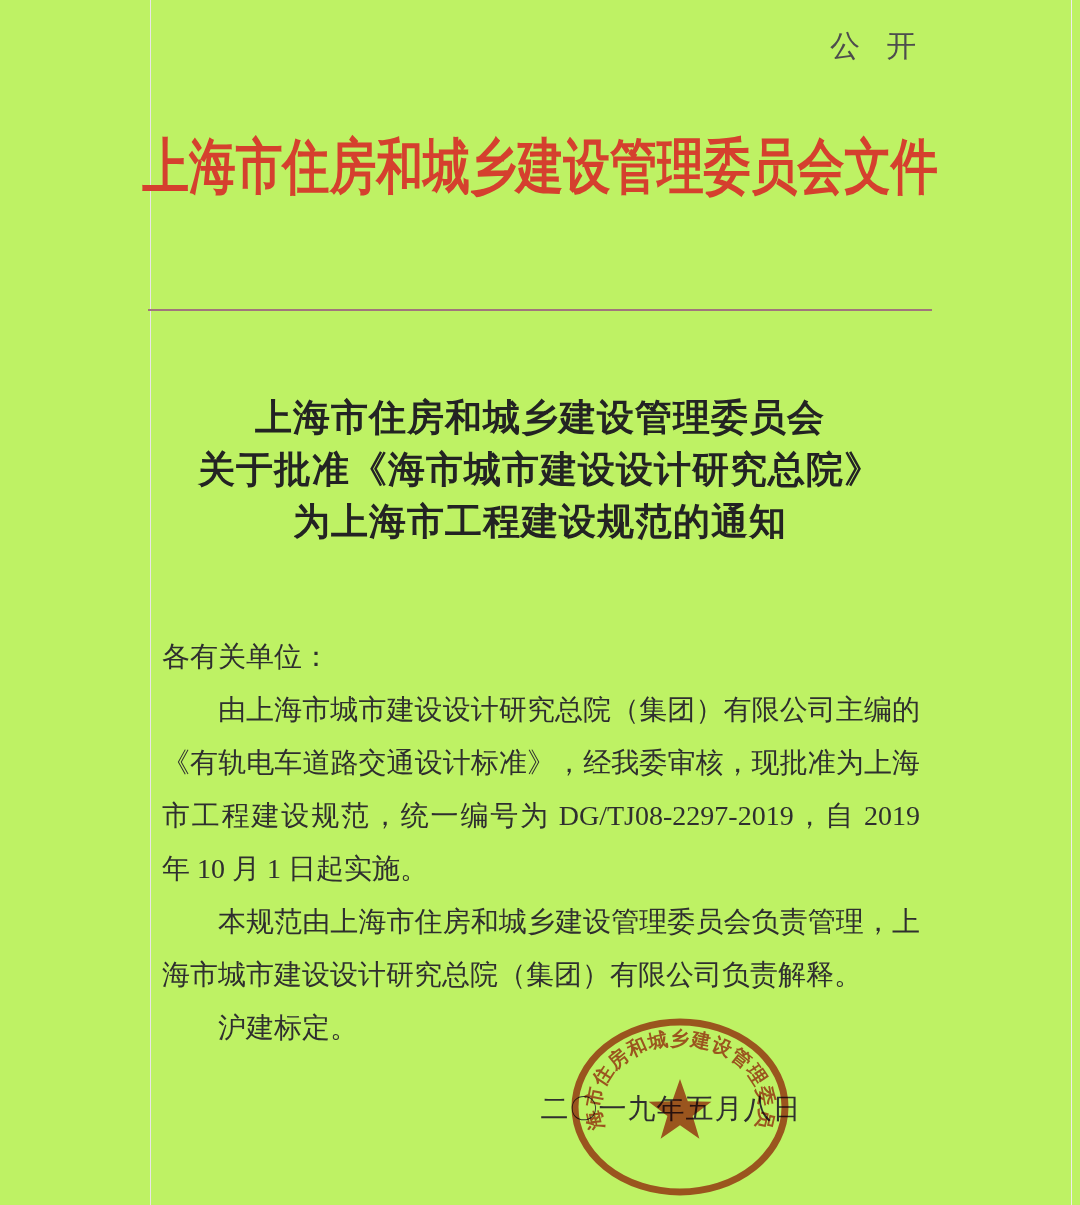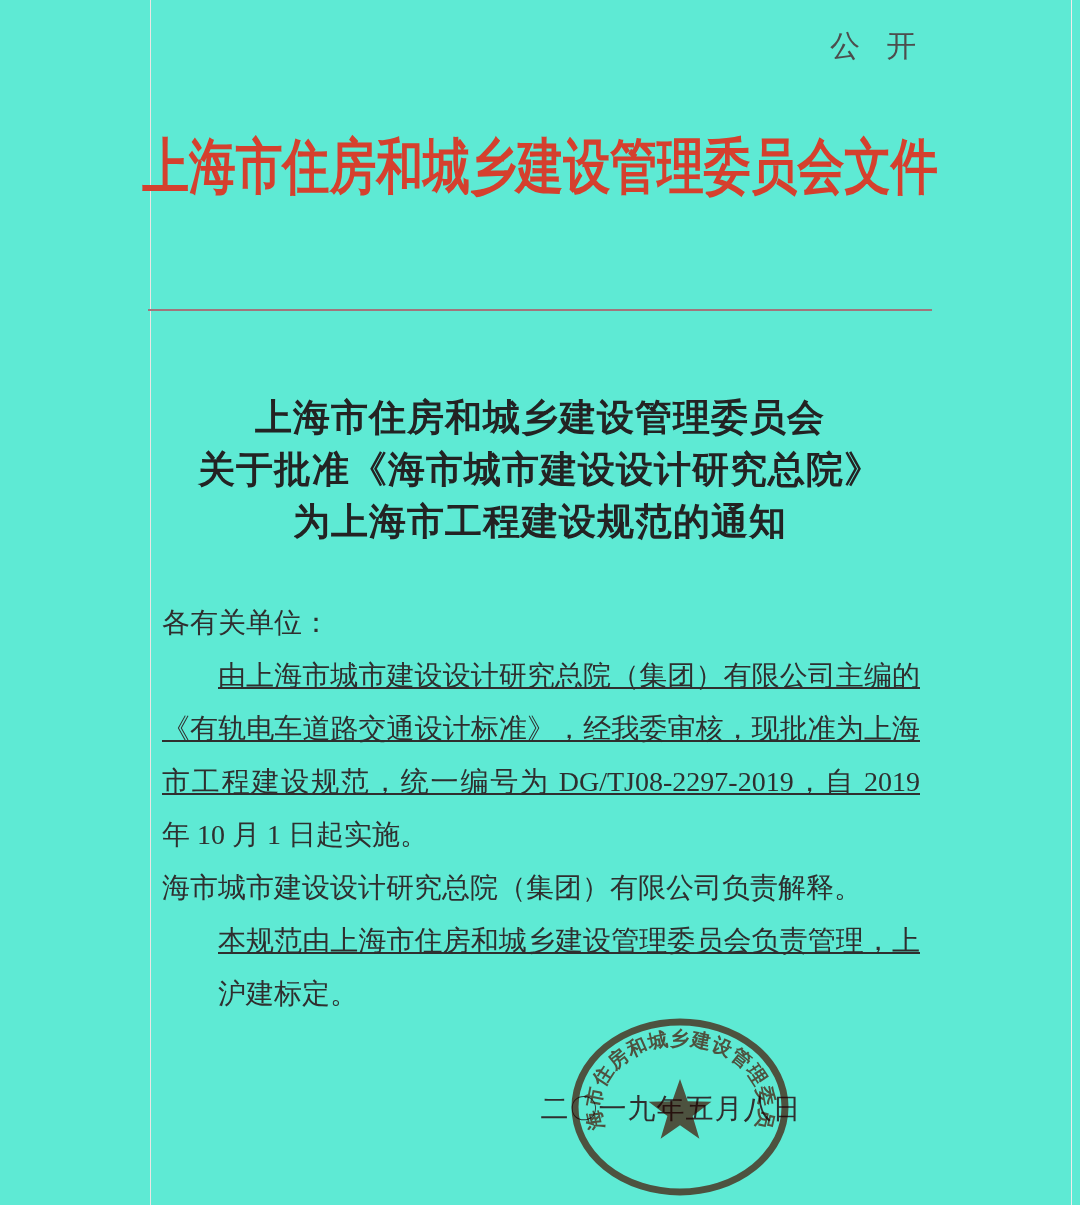--- a/index.html
+++ b/index.html
@@ -1,20 +1,20 @@
 <!DOCTYPE html>
 <html lang="zh" style="--header-red: #d5402e; --rule-red: #a1767c; --seal-red: #c94232; --classification-gray: #4d4d4d; --ink: #2f2f2f;"><head>
 <meta charset="utf-8">
 <style>
   html,body{margin:0;padding:0;background:#ffffff;}
   .page{
     position:relative;
     width:1080px;height:1205px;
     margin:0 auto;
-    background:#5eead4;
+    background:#bef264;
     overflow:hidden;
     font-family:"Liberation Serif","DejaVu Serif",serif;
     color:var(--ink,#2f2f2f);
   }
   .scan-edge{position:absolute;top:0;width:1px;height:100%;background:#eae6e5;}
   .scan-edge.left{left:150px;}
   .scan-edge.right{left:1071px;background:#efecec;}
 
   .classification{
     position:absolute;top:26px;left:830px;
@@ -44,25 +44,25 @@
   }
 
   .doc-title{
     position:absolute;top:392px;left:0;width:100%;
     text-align:center;font-weight:700;color:#232323;
     font-size:37px;line-height:52px;letter-spacing:1px;
   }
   .doc-title div{white-space:nowrap;}
 
   .body-text{
-    position:absolute;top:596px;left:162px;width:758px;
+    position:absolute;top:630px;left:162px;width:758px;
     font-size:28px;color:var(--ink,#2f2f2f);
   }
   .line{height:53px;line-height:53px;margin:0;text-align:left;}
-  .line.j{text-align:justify;text-align-last:justify;text-decoration:underline;}
+  .line.j{text-align:justify;text-align-last:justify;}
   .line.ind{text-indent:56px;}
 
   .issue-date{
     position:absolute;top:1090px;left:535px;width:272px;
     text-align:center;font-size:28px;letter-spacing:1px;
     color:#2f2f2f;white-space:nowrap;z-index:1;
   }
 
   .seal{
     position:absolute;left:566px;top:1015px;width:228px;height:184px;
@@ -96,22 +96,22 @@
     <div>关于批准《海市城市建设设计研究总院》</div>
     <div>为上海市工程建设规范的通知</div>
   </div>
 
   <div class="body-text">
     <p class="line">各有关单位：</p>
     <p class="line ind j">由上海市城市建设设计研究总院（集团）有限公司主编的</p>
     <p class="line j">《有轨电车道路交通设计标准》，经我委审核，现批准为上海</p>
     <p class="line j">市工程建设规范，统一编号为 DG/TJ08-2297-2019，自 2019</p>
     <p class="line">年 10 月 1 日起实施。</p>
+    <p class="line ind j">本规范由上海市住房和城乡建设管理委员会负责管理，上</p>
     <p class="line">海市城市建设设计研究总院（集团）有限公司负责解释。</p>
-    <p class="line ind j">本规范由上海市住房和城乡建设管理委员会负责管理，上</p>
     <p class="line ind">沪建标定。</p>
   </div>
 
   <div class="issue-date">二〇一九年五月八日</div>
 
   <svg class="seal" viewBox="0 0 228 184" xmlns="http://www.w3.org/2000/svg">
     <ellipse class="ring" cx="114" cy="92" rx="105" ry="85"></ellipse>
     <path id="sealTextArc" d="M 43.4 121.1 A 80 62 0 1 1 184.6 121.1" fill="none"></path>
     <text class="seal-text" text-anchor="middle">
       <textPath href="#sealTextArc" startOffset="50%">上海市住房和城乡建设管理委员会</textPath>

